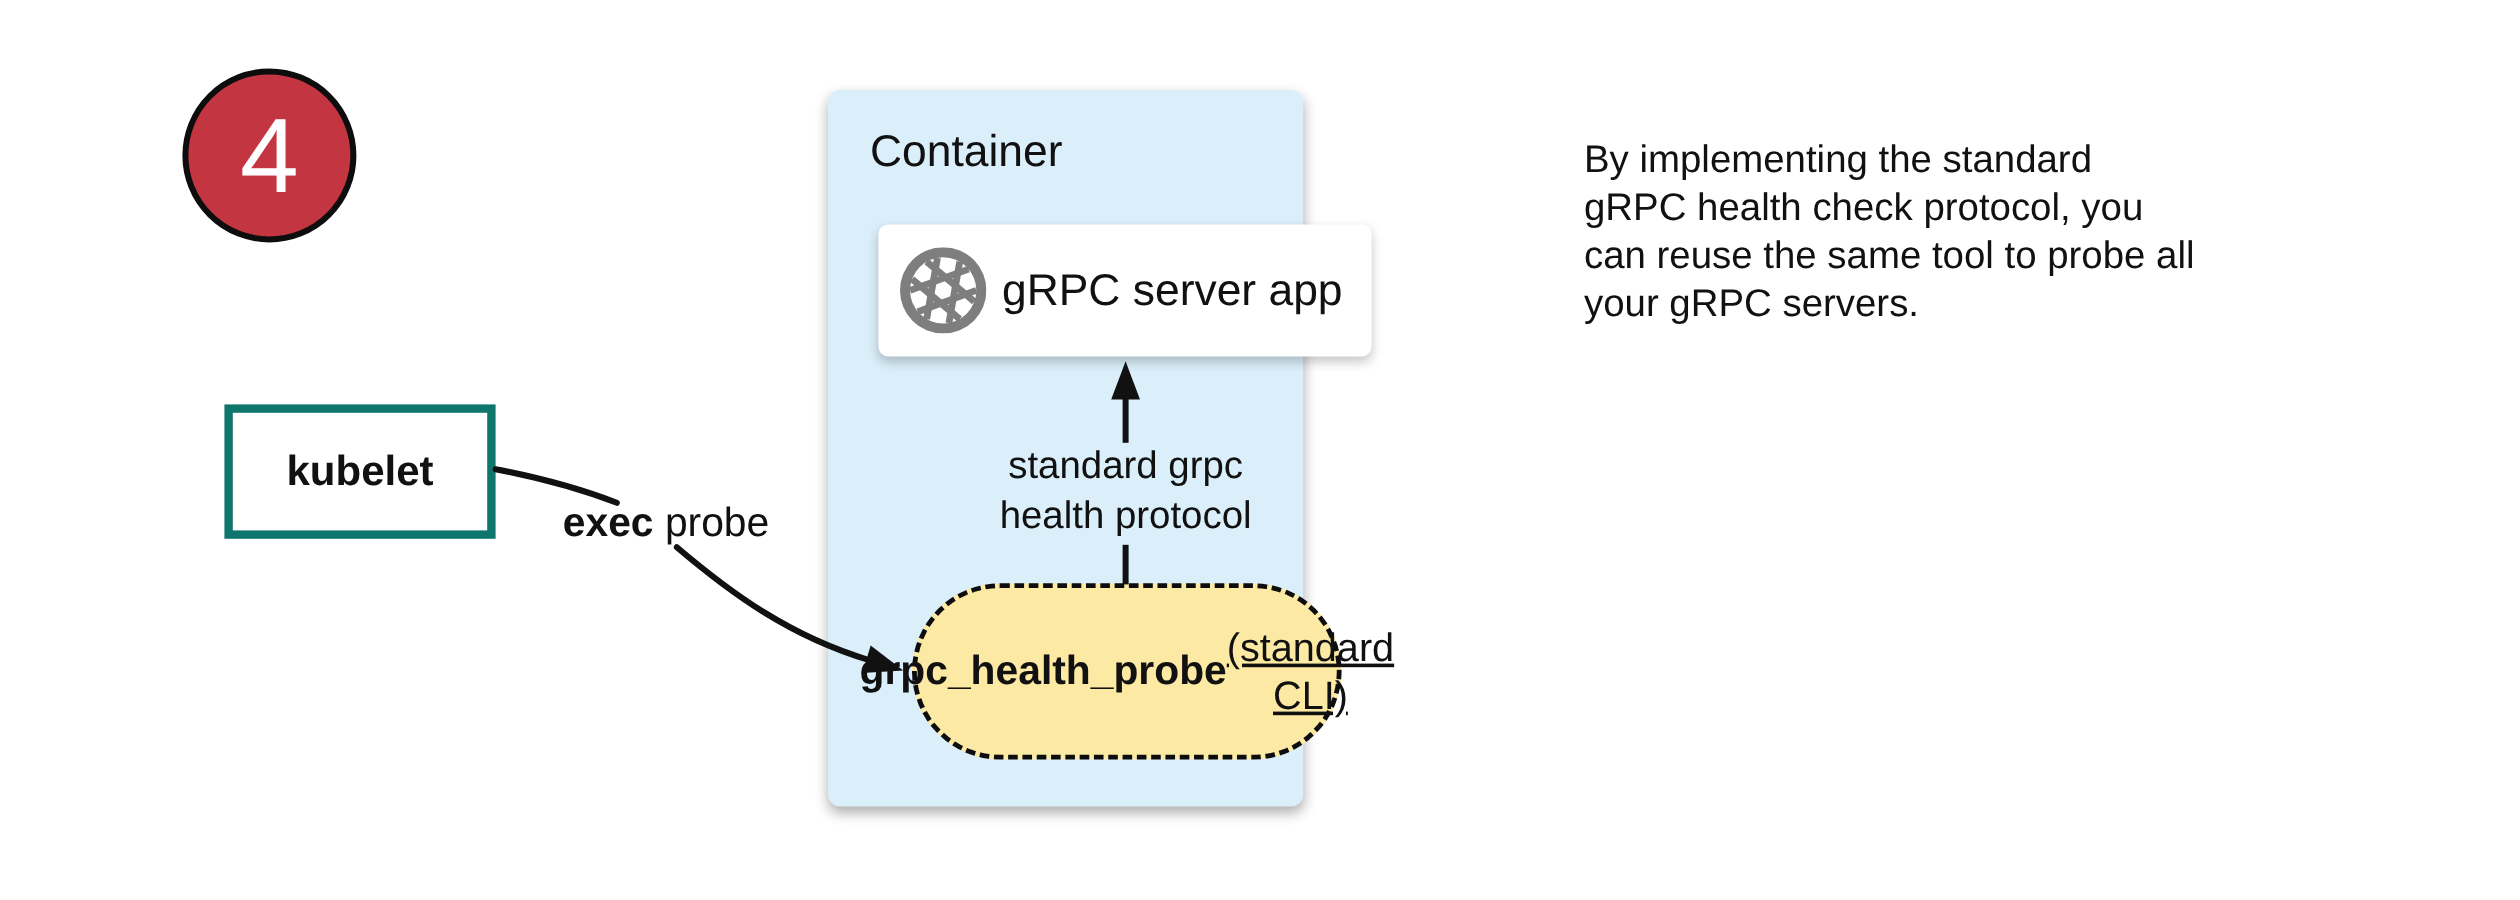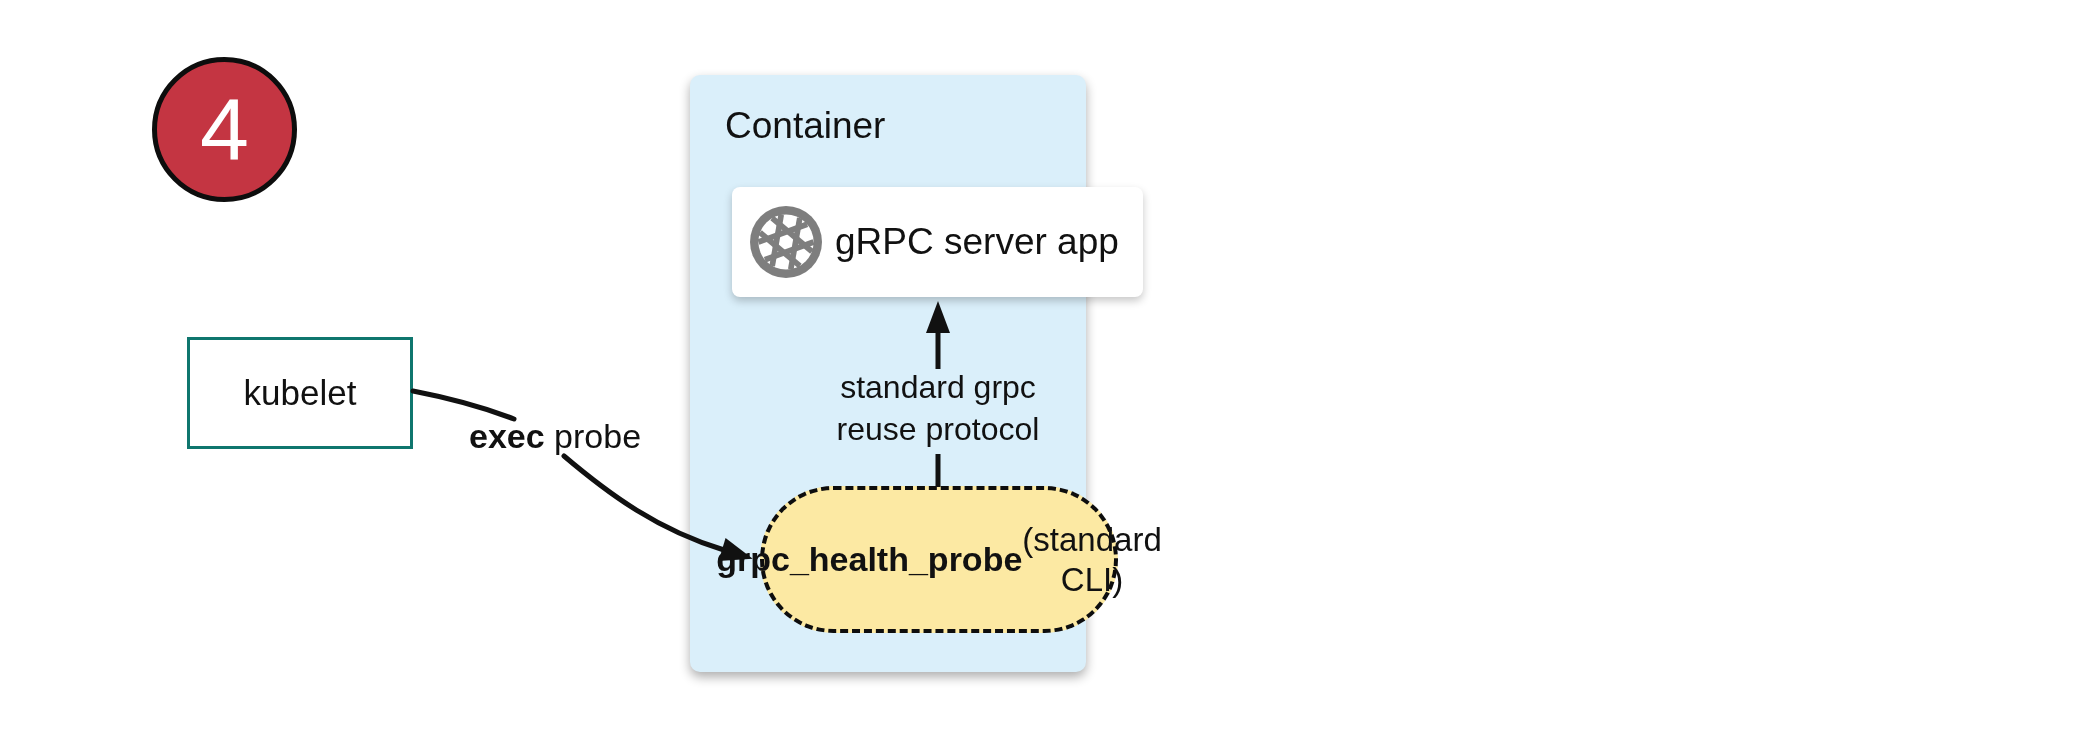--- a/index.html
+++ b/index.html
@@ -37,23 +37,24 @@
     font-weight: 500;
     line-height: 1;
   }
 
   
   .kubelet-box {
     position: absolute;
     left: 187px; top: 337px;
     width: 226px; height: 112px;
     background: #ffffff;
-    border: 3px solid #0f766e;
+    border: 7px solid #0f766e;
     display: flex; align-items: center; justify-content: center;
     font-size: 35px;
+    font-weight: bold;
   }
 
   
   .exec-label {
     position: absolute;
     left: 452px; top: 418px;
     font-size: 34px;
     line-height: 1.1;
     white-space: nowrap;
   }
@@ -106,21 +107,21 @@
     left: 760px; top: 486px;
     width: 358px; height: 147px;
     background: var(--pill-yellow);
     border: 4px dashed #0d0d0d;
     border-radius: 80px;
     display: flex; flex-direction: row;
     align-items: center; justify-content: center;
     text-align: center;
   }
   .probe-pill .pill-title { font-size: 34px; font-weight: bold; line-height: 1.2; }
-  .probe-pill .pill-subtitle { font-size: 33px; line-height: 1.2; }
+  .probe-pill .pill-subtitle { font-size: 33px; line-height: 1.2; text-decoration: underline; }
 
   
   .annotation {
     position: absolute;
     left: 1320px; top: 112px;
     width: 600px;
     font-size: 32px;
     line-height: 40px;
     white-space: pre-line;
   }
@@ -160,31 +161,35 @@
         <line x1="-4.6" y1="7.97" x2="-1.6" y2="-9.06"></line>
         <line x1="-9.2" y1="0" x2="7.05" y2="-5.91"></line>
         <line x1="-4.6" y1="-7.97" x2="8.65" y2="3.15"></line>
         <line x1="4.6" y1="-7.97" x2="1.6" y2="9.06"></line>
       </g>
     </svg>
     <span class="label">gRPC server app</span>
   </div>
 
   <div class="protocol-label">standard grpc
-reuse protocol</div>
+health protocol</div>
 
   <div class="probe-pill">
     <div class="pill-title">grpc_health_probe</div>
     <div class="pill-subtitle">(standard CLI)</div>
   </div>
 
   <div class="exec-label">
     <span class="bold">exec</span><span> probe</span>
   </div>
 
+  <div class="annotation">By implementing the standard
+gRPC health check protocol, you
+can reuse the same tool to probe all
+your gRPC servers.</div>
 
   <svg class="arrows" viewBox="0 0 2100 750" aria-hidden="true">
     <defs>
       <marker id="arrowhead" markerUnits="userSpaceOnUse" markerWidth="36" markerHeight="30" refX="3" refY="13" orient="auto">
         <path d="M1,1 L33,13 L1,25 Z" fill="var(--line-black)"></path>
       </marker>
     </defs>
 
     <path d="M 413 391 Q 470 402 514 419" fill="none" stroke="var(--line-black)" stroke-width="5" stroke-linecap="round"></path>
 

